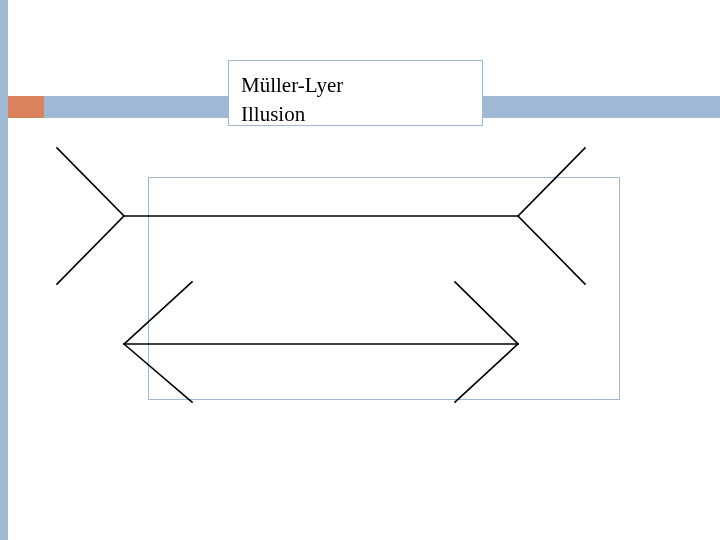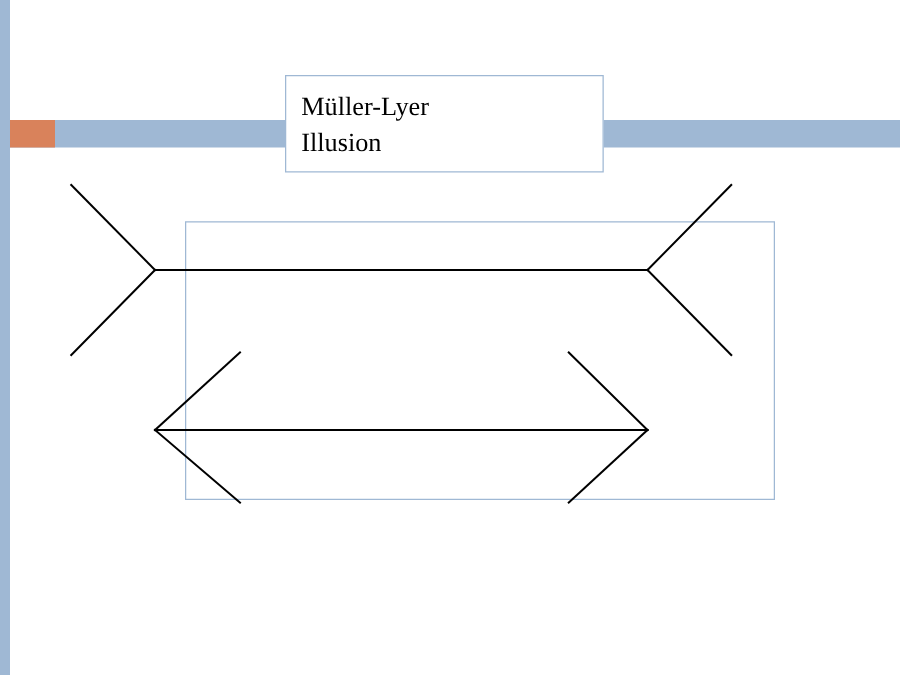--- a/index.html
+++ b/index.html
@@ -41,21 +41,21 @@
     width: 36px;
     height: 22px;
     background: #d9825b;
   }
   
   .title-box {
     position: absolute;
     left: 228px;
     top: 60px;
     width: 255px;
-    height: 78px;
+    height: 66px;
     background: #ffffff;
     border: 1px solid #9fb8d4;
     box-sizing: border-box;
     padding: 10px 12px 0 12px;
   }
   .title-text {
     font-family: "Liberation Serif", serif;
     font-size: 21px;
     line-height: 29px;
     color: #000000;

